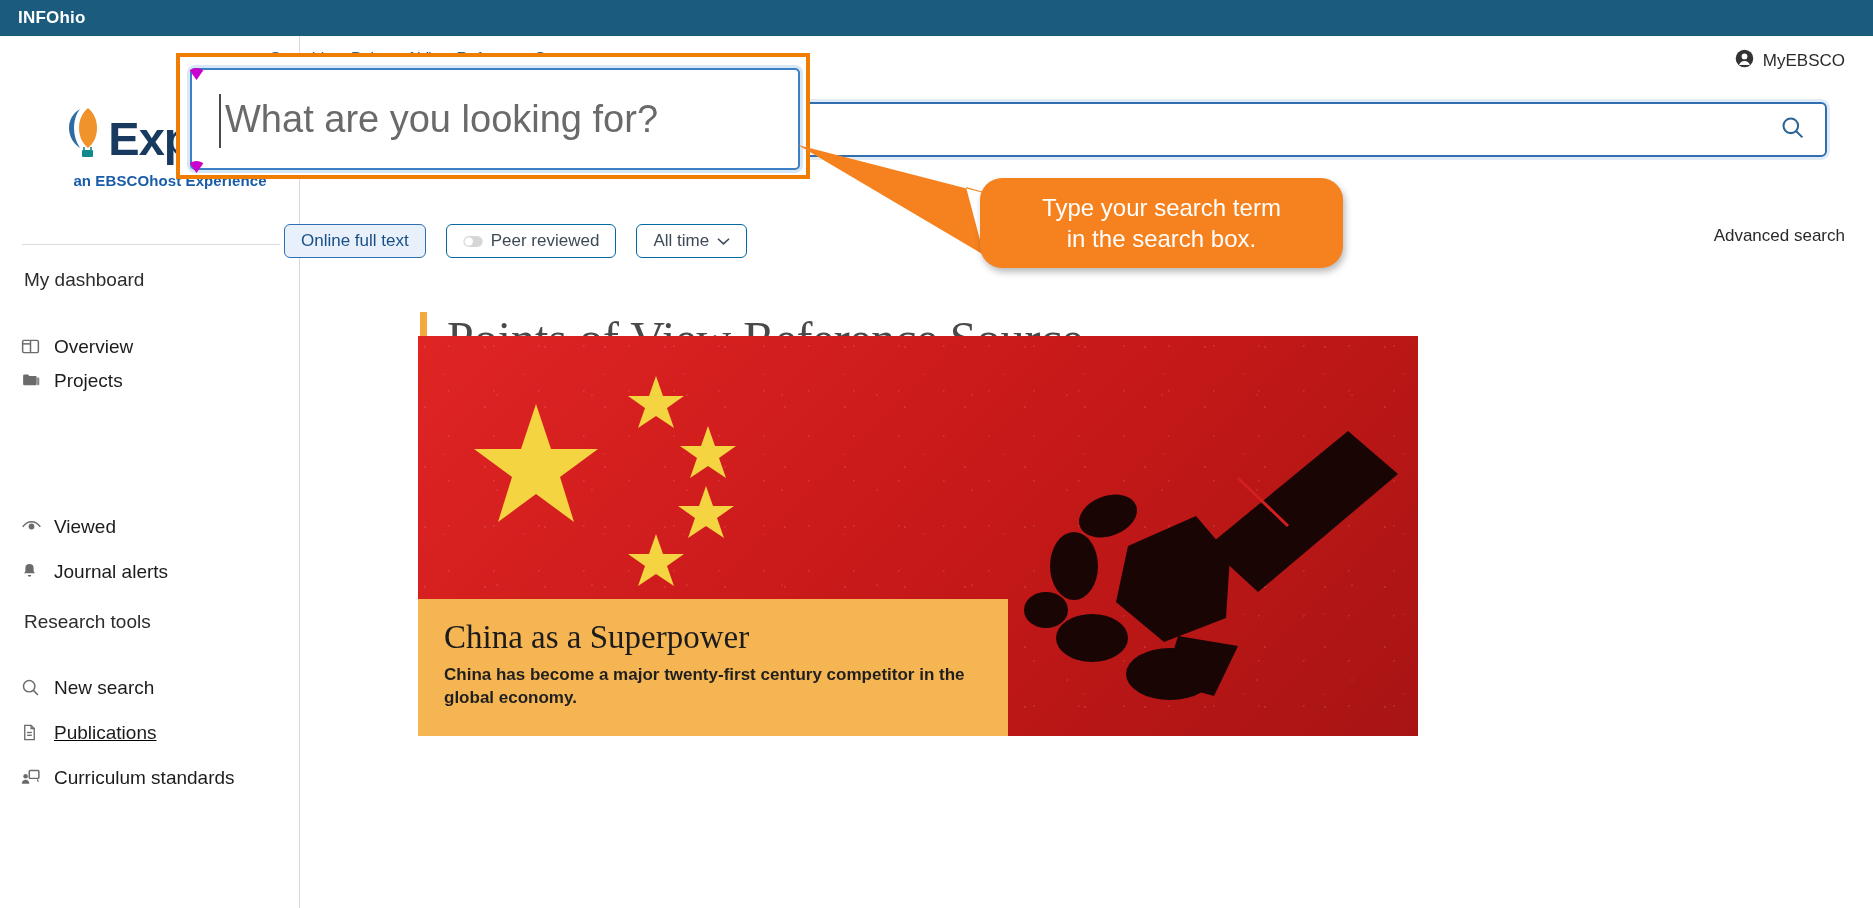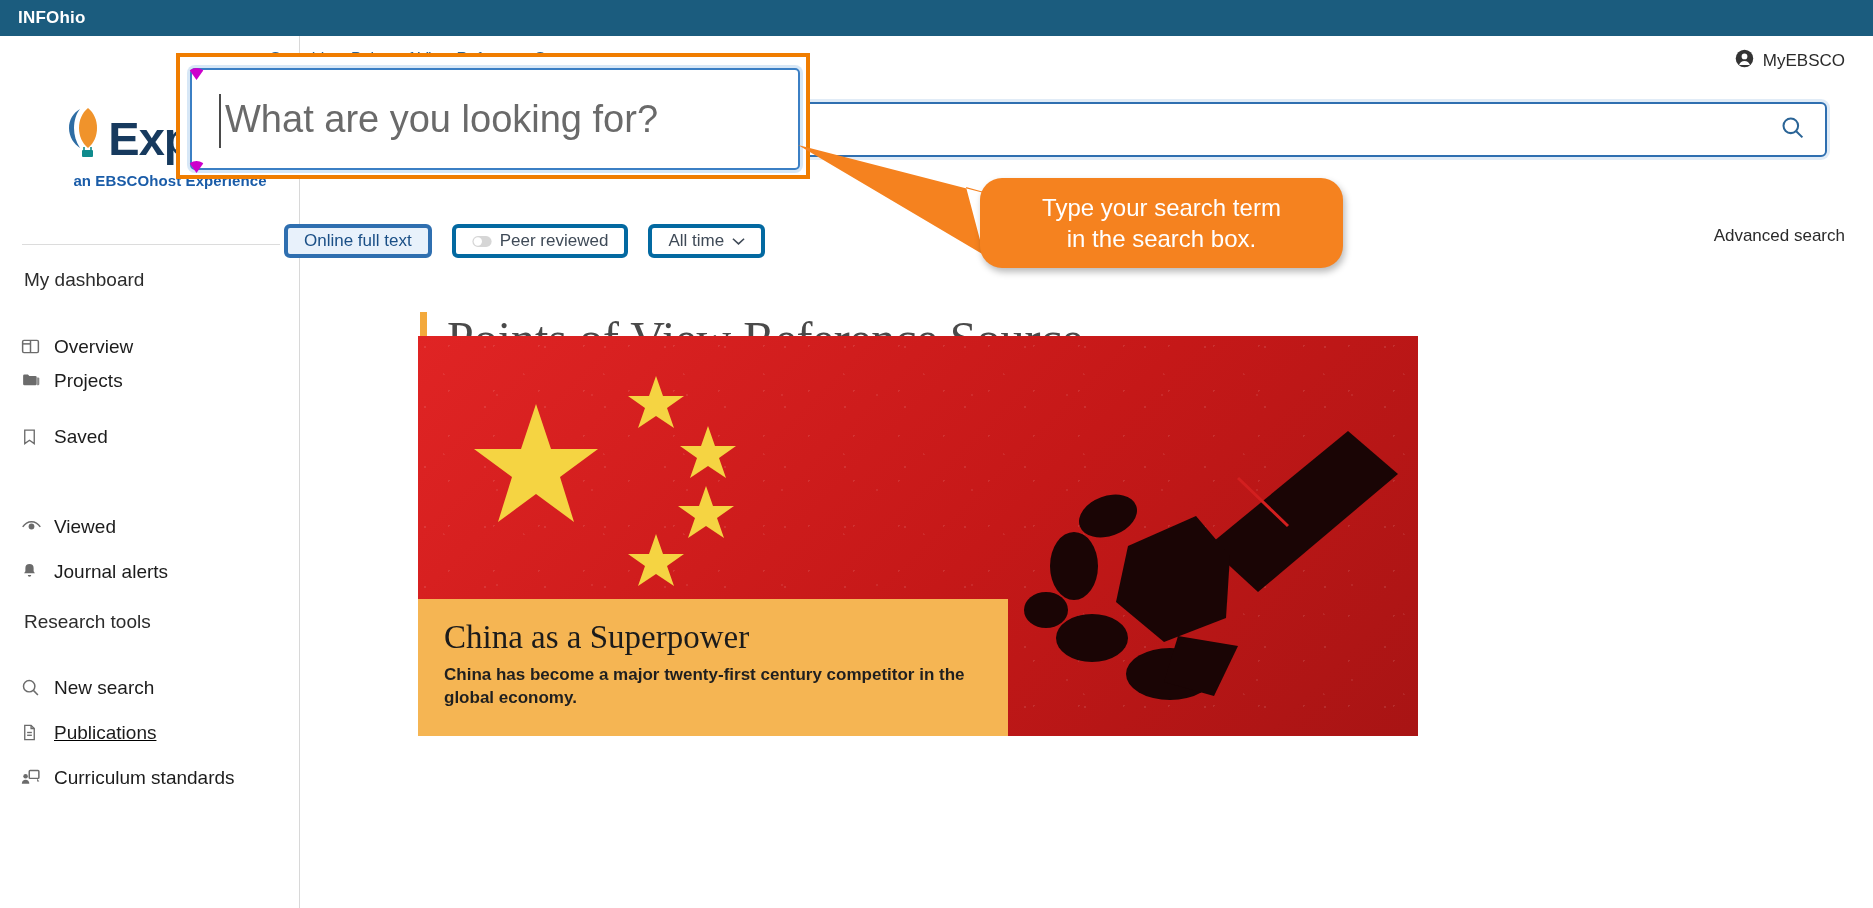--- a/index.html
+++ b/index.html
@@ -139,21 +139,21 @@
     cursor: pointer;
   }
 
   
   .chips {
     position: absolute; left: -16px; top: 188px;
     display: flex; align-items: center; gap: 20px;
   }
   .chip {
     height: 34px;
-    border: 4px solid #0369a1;
+    border: 1px solid #0369a1;
     border-radius: 6px;
     background: #ffffff;
     display: flex; align-items: center;
     gap: 8px;
     padding: 0 16px;
     font-size: 17px;
     color: #3f4a57;
     cursor: pointer;
     white-space: nowrap;
   }
@@ -323,28 +323,20 @@
     <div class="sb-item" style="top:316px;">
       <span class="ic">
         <svg width="22" height="21" viewBox="0 0 24 24" fill="currentColor">
           <path d="M3 6.5A1.5 1.5 0 0 1 4.5 5h4l1.6 1.8H17A1.5 1.5 0 0 1 18.5 8.3V16A1.5 1.5 0 0 1 17 17.5H4.5A1.5 1.5 0 0 1 3 16z"></path>
           <path d="M19 8.5h1.2A1.3 1.3 0 0 1 21.5 9.8V16a1.5 1.5 0 0 1-1.5 1.5h-1z" opacity=".8"></path>
         </svg>
       </span>
       <span class="lbl">Projects</span>
     </div>
 
-    <div class="sb-item" style="top:372px;">
-      <span class="ic">
-        <svg width="19" height="21" viewBox="0 0 24 24" fill="none" stroke="currentColor" stroke-width="1.7">
-          <path d="M6 4h12v17l-6-4.2L6 21z"></path>
-        </svg>
-      </span>
-      <span class="lbl">Saved</span>
-    </div>
 
 
     <div class="sb-item" style="top:462px;">
       <span class="ic">
         <svg width="23" height="21" viewBox="0 0 24 24" fill="none" stroke="currentColor" stroke-width="1.7">
           <path d="M2 12.5s3.8-6 10-6 10 6 10 6"></path>
             <circle cx="12" cy="12" r="3.3" fill="currentColor" stroke="none"></circle>
         </svg>
       </span>
       <span class="lbl">Viewed</span>

